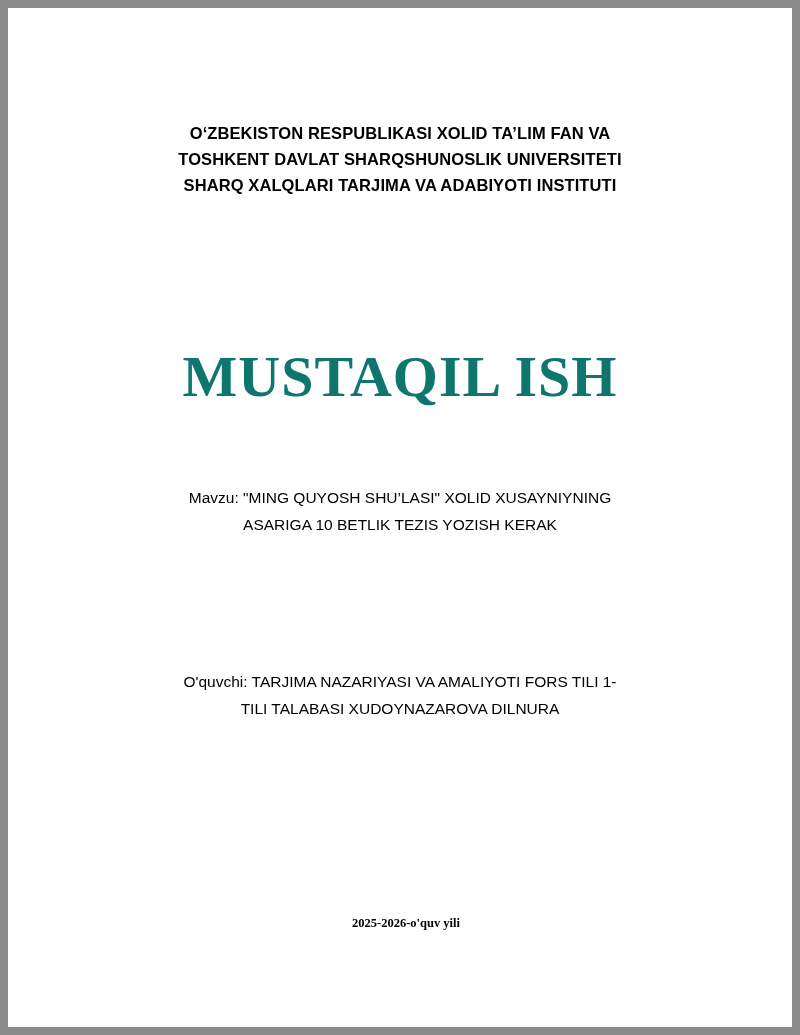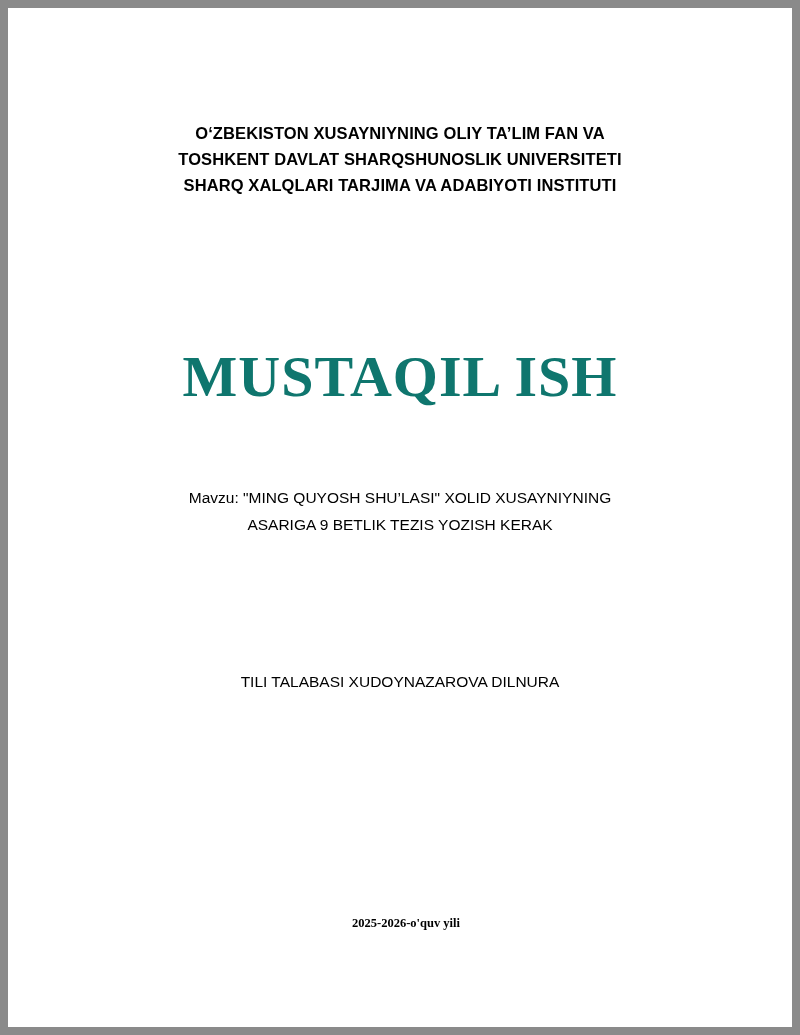--- a/index.html
+++ b/index.html
@@ -90,33 +90,34 @@
     color: #000000;
   }
 </style>
 </head>
 <body>
 
 <div class="page">
   <div class="content">
 
     <div class="header-block">
-      <div class="header-line">O‘ZBEKISTON XUSAYNIYNING OLIY TA’LIM FAN VA</div>
+      <div class="header-line">O‘ZBEKISTON RESPUBLIKASI XOLID TA’LIM FAN VA</div>
       <div class="header-line wide">TOSHKENT DAVLAT SHARQSHUNOSLIK UNIVERSITETI</div>
       <div class="header-line wide">SHARQ XALQLARI TARJIMA VA ADABIYOTI INSTITUTI</div>
     </div>
 
     <div class="doc-title">MUSTAQIL ISH</div>
 
     <div class="subject-block">
       <div class="subject-line">Mavzu: "MING QUYOSH SHU’LASI" XOLID XUSAYNIYNING</div>
-      <div class="subject-line">ASARIGA 9 BETLIK TEZIS YOZISH KERAK</div>
+      <div class="subject-line">ASARIGA 10 BETLIK TEZIS YOZISH KERAK</div>
     </div>
 
     <div class="author-block">
+      <div class="author-line">O'quvchi: TARJIMA NAZARIYASI VA AMALIYOTI FORS TILI 1-</div>
       <div class="author-line">TILI TALABASI XUDOYNAZAROVA DILNURA</div>
     </div>
 
   </div>
 
   <div class="year-block">
     <span class="year-text">2025-2026-o'quv yili</span>
   </div>
 </div>
 

